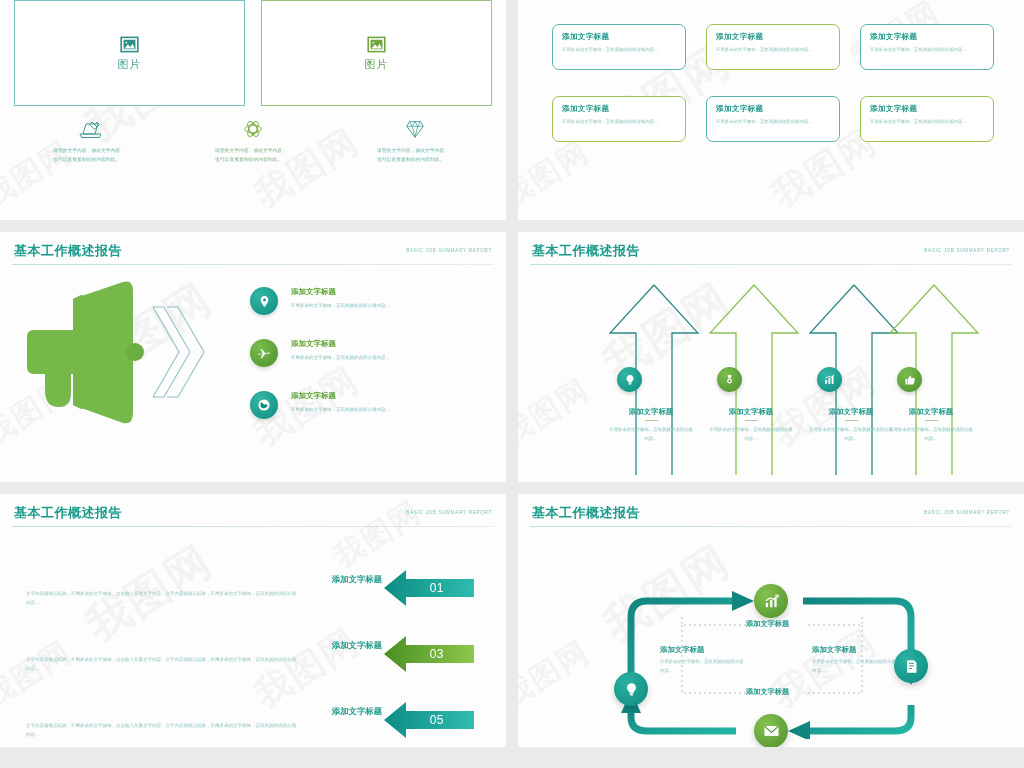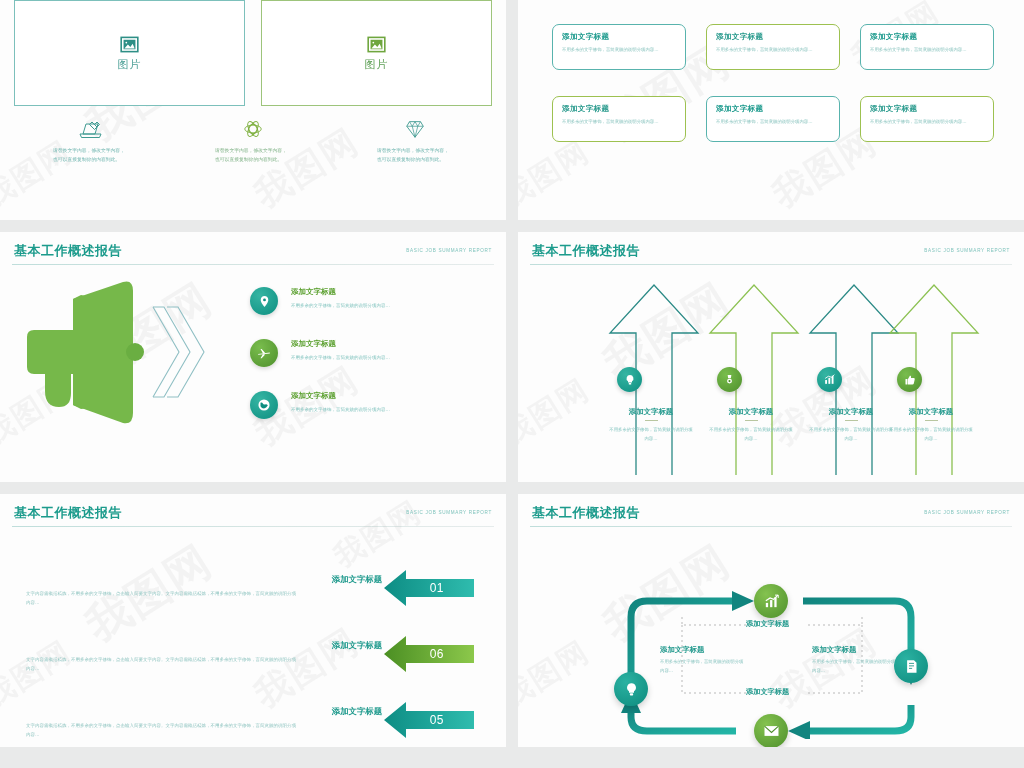--- a/index.html
+++ b/index.html
@@ -457,21 +457,21 @@
         <div class="s5-txt">文字内容需概括精炼，不用多余的文字修饰，点击输入简要文字内容。文字内容需概括精炼，不用多余的文字修饰，言简意赅的说明分项内容…</div>
         <svg class="s5-arrow" width="90" height="40" viewBox="0 0 90 40">
           <defs>
               <linearGradient id="g2" x1="0" y1="0" x2="1" y2="0">
                 <stop offset="0" stop-color="#4b8f23"></stop>
                 <stop offset="1" stop-color="#8cc84b"></stop>
               </linearGradient>
             </defs>
           <path d="M0 20 L22 2 L22 11 L90 11 L90 29 L22 29 L22 38 Z" fill="url(#g2)"></path>
         </svg>
-        <div class="s5-num">06</div>
+        <div class="s5-num">03</div>
       </div>
 
       <div class="s5-row">
         <div class="s5-tt">添加文字标题</div>
         <div class="s5-txt">文字内容需概括精炼，不用多余的文字修饰，点击输入简要文字内容。文字内容需概括精炼，不用多余的文字修饰，言简意赅的说明分项内容…</div>
         <svg class="s5-arrow" width="90" height="40" viewBox="0 0 90 40">
           <defs>
               <linearGradient id="g3" x1="0" y1="0" x2="1" y2="0">
                 <stop offset="0" stop-color="#0d8d84"></stop>
                 <stop offset="1" stop-color="#2fbcae"></stop>

